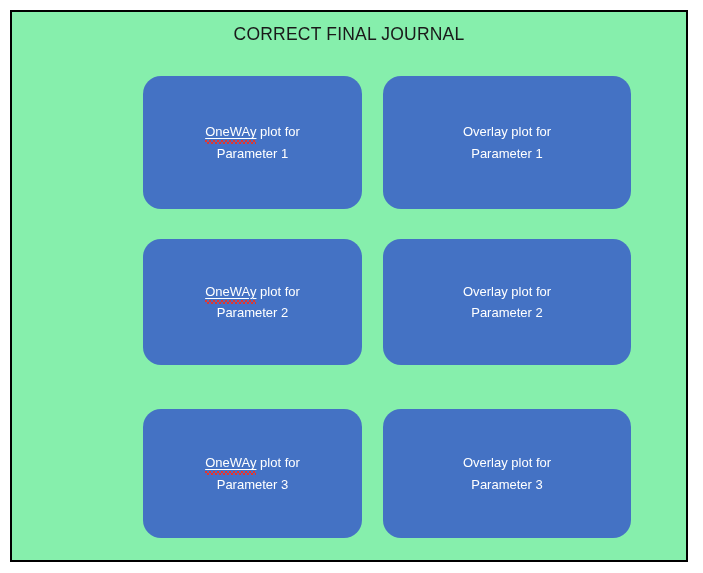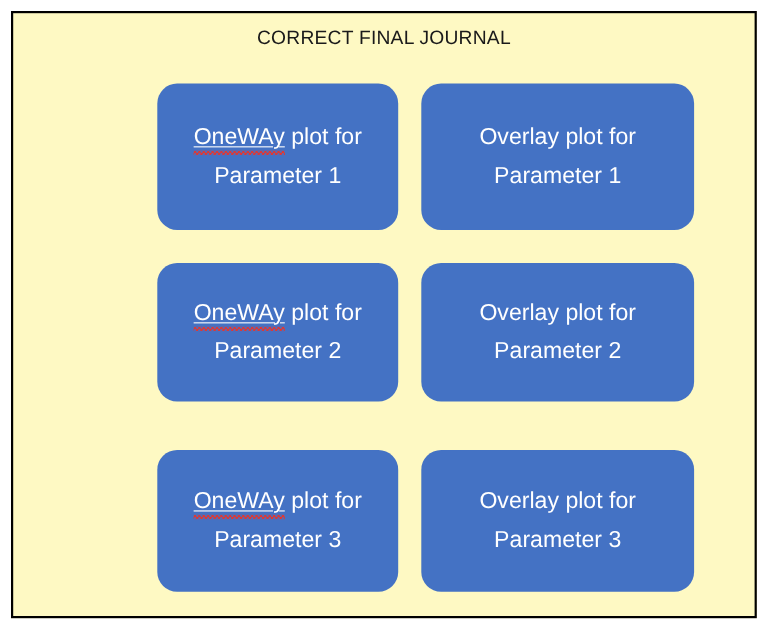--- a/index.html
+++ b/index.html
@@ -16,21 +16,21 @@
   }
 
   #slide-frame {
     position: absolute;
     left: 10px;
     top: 10px;
     width: 678px;
     height: 552px;
     border: 2px solid #000000;
     box-sizing: border-box;
-    background: #fef9c3;
+    background: #86efac;
   }
 
   #slide-title {
     position: absolute;
     left: 0;
     top: 12px;
     width: 100%;
     text-align: center;
     font-size: 17.5px;
     letter-spacing: 0.2px;
@@ -44,21 +44,21 @@
     background: #4472C4;
     border-radius: 18px;
     display: flex;
     align-items: center;
     justify-content: center;
     box-sizing: border-box;
   }
 
   .plot-box-label {
     color: #ffffff;
-    font-size: 21px;
+    font-size: 13px;
     line-height: 1.62;
     text-align: center;
     padding: 0 8px;
     font-family: "Liberation Sans", sans-serif;
   }
 
   
   .misspelled {
     position: relative;
     text-decoration: underline;

